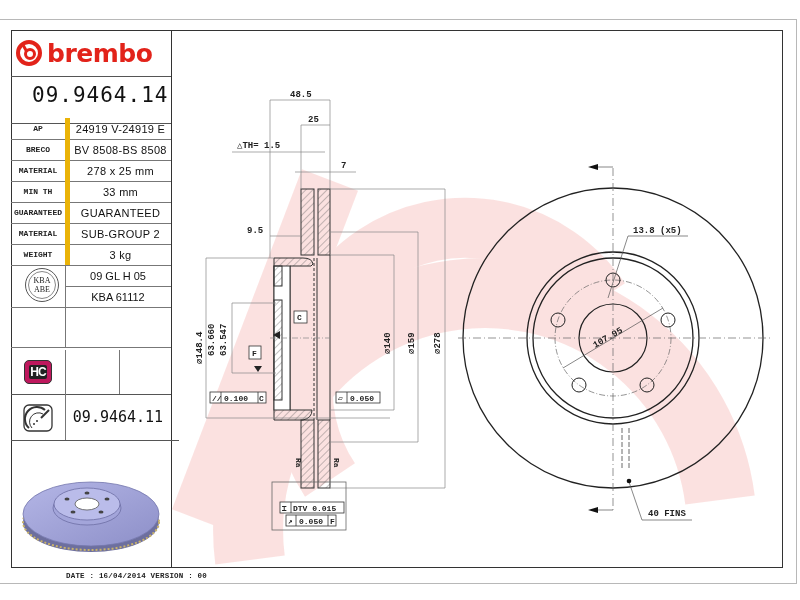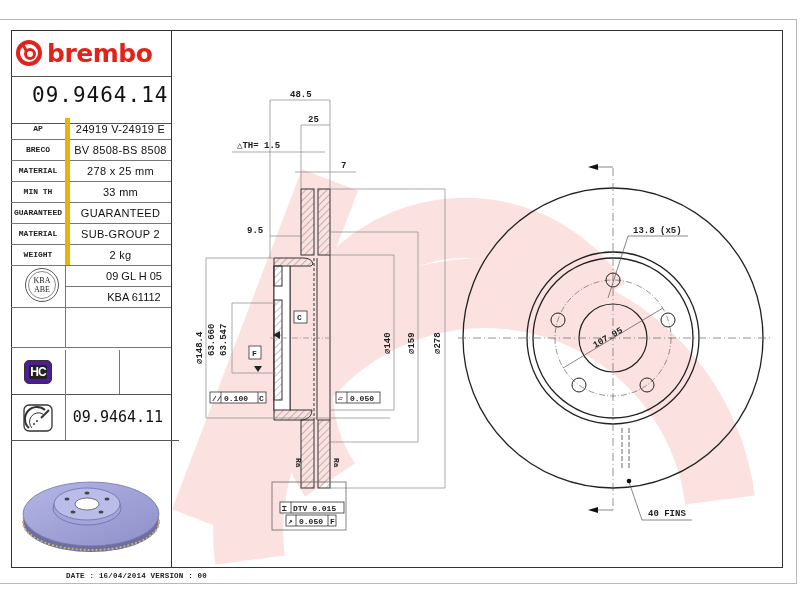--- a/index.html
+++ b/index.html
@@ -12,28 +12,28 @@
   .logo-text { font-family:"DejaVu Sans", sans-serif; font-weight:bold; font-size:25px; color:#e2231a; letter-spacing:-0.5px; margin-left:4px; }
   .part { position:absolute; left:0; top:36px; width:160px; height:58px; border-bottom:1px solid #555; font-family:"DejaVu Sans Mono", monospace; font-size:21px; color:#111; display:flex; align-items:center; padding-left:21px; box-sizing:border-box; letter-spacing:1px; }
   .spec-row { position:absolute; left:0; width:160px; height:21px; border-bottom:1px solid #777; display:flex; }
   .spec-label { width:54px; border-right:5px solid #eab308; font-family:"Liberation Mono", monospace; font-weight:bold; font-size:8px; color:#222; display:flex; align-items:center; justify-content:center; }
   .spec-value { flex:1; font-family:"Liberation Sans", sans-serif; font-size:11px; color:#111; display:flex; align-items:center; justify-content:center; letter-spacing:0.3px; }
   .kba-block { position:absolute; left:0; top:260px; width:160px; height:42px; border-bottom:1px solid #777;text-align:right; }
   .kba-badge { position:absolute; left:14px; top:3px; width:34px; height:34px; border:1.5px solid #555; border-radius:50%; display:flex; flex-direction:column; align-items:center; justify-content:center; font-family:"Liberation Serif", serif; font-size:8px; line-height:9px; color:#222; box-sizing:border-box; }
   .kba-badge::before { content:""; position:absolute; inset:2px; border:0.7px solid #888; border-radius:50%; }
   .kba-divider-v { position:absolute; left:54px; top:0; height:42px; border-left:1px solid #777; }
   .kba-divider-h { position:absolute; left:54px; top:21px; width:106px; border-top:1px solid #777; }
-  .kba-v1, .kba-v2 { position:absolute; left:54px; width:106px; height:21px; display:flex; align-items:center; justify-content:center; font-family:"Liberation Sans", sans-serif; font-size:11px; color:#111;padding-left:16px; }
+  .kba-v1, .kba-v2 { position:absolute; left:54px; width:106px; height:21px; display:flex; align-items:center; justify-content:center; font-family:"Liberation Sans", sans-serif; font-size:11px; color:#111; }
   .kba-v1 { top:0; } .kba-v2 { top:21px; }
   .blank-row { position:absolute; left:0; top:302px; width:160px; height:40px; border-bottom:1px solid #777; }
   .blank-row .v { position:absolute; left:54px; top:0; height:40px; border-left:1px solid #777; }
   .hc-row { position:absolute; left:0; top:342px; width:160px; height:44px; border-bottom:1px solid #555; }
   .hc-row .v1 { position:absolute; left:54px; top:0; height:44px; border-left:1px solid #777; }
   .hc-row .v2 { position:absolute; left:108px; top:0; height:44px; border-left:1px solid #777; }
-  .hc-badge { position:absolute; left:13px; top:10px; width:28px; height:24px; border:1.5px solid #333; border-radius:5px; box-sizing:border-box; display:flex; align-items:center; justify-content:center; background:#4c1d95; }
+  .hc-badge { position:absolute; left:13px; top:10px; width:28px; height:24px; border:1.5px solid #333; border-radius:5px; box-sizing:border-box; display:flex; align-items:center; justify-content:center; background:#be185d; }
   .hc-badge span { background:#222; color:#fff; font-family:"Liberation Sans", sans-serif; font-weight:bold; font-size:12px; padding:0 1px; border-radius:2px; letter-spacing:-1px; }
   .alt-row { position:absolute; left:0; top:386px; width:160px; height:46px; border-bottom:1px solid #555;padding-left:8px; }
   .alt-row .v { position:absolute; left:54px; top:0; height:46px; border-left:1px solid #777; }
   .alt-icon { position:absolute; left:12px; top:10px; width:30px; height:28px; }
   .alt-part { position:absolute; left:54px; top:0; width:106px; height:46px; display:flex; align-items:center; justify-content:center; font-family:"DejaVu Sans Mono", monospace; font-size:15px; color:#111; }
   .render { position:absolute; left:4px; top:440px; width:152px; height:92px; }
   .date-line { position:absolute; left:21px; top:572px; font-family:"Liberation Mono", monospace; font-weight:bold; font-size:7.5px; color:#222; letter-spacing:0.2px;padding-left:45px; }
   .drawing { position:absolute; left:172px; top:30px; width:611px; height:538px; }
   .dim { font-family:"Liberation Mono", monospace; font-weight:bold; font-size:9px; fill:#222; }
   .gdt { font-family:"Liberation Mono", monospace; font-weight:bold; font-size:8px; fill:#222; }
@@ -216,21 +216,21 @@
     <div class="spec-row" style="top:172px">
       <div class="spec-label">GUARANTEED</div>
       <div class="spec-value">GUARANTEED</div>
     </div>
     <div class="spec-row" style="top:193px">
       <div class="spec-label">MATERIAL</div>
       <div class="spec-value">SUB-GROUP 2</div>
     </div>
     <div class="spec-row" style="top:214px">
       <div class="spec-label">WEIGHT</div>
-      <div class="spec-value">2 kg</div>
+      <div class="spec-value">3 kg</div>
     </div>
 
     <div class="kba-block" style="top:235px">
       <div class="kba-badge">
         <span>KBA</span>
         <span>ABE</span>
       </div>
       <div class="kba-divider-v"></div>
       <div class="kba-divider-h"></div>
       <div class="kba-v1">09 GL H 05</div>

